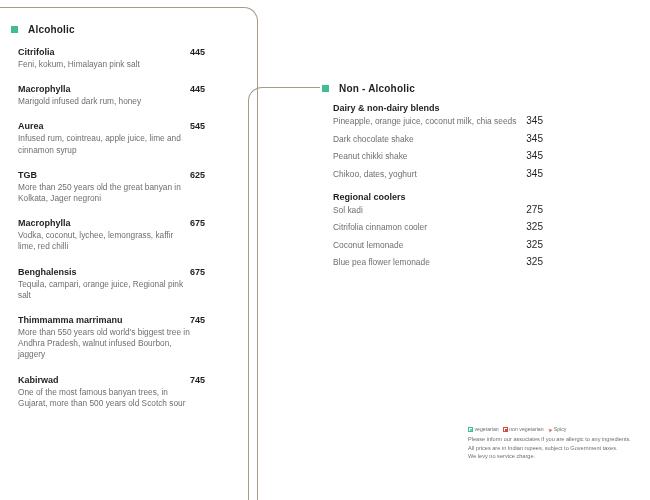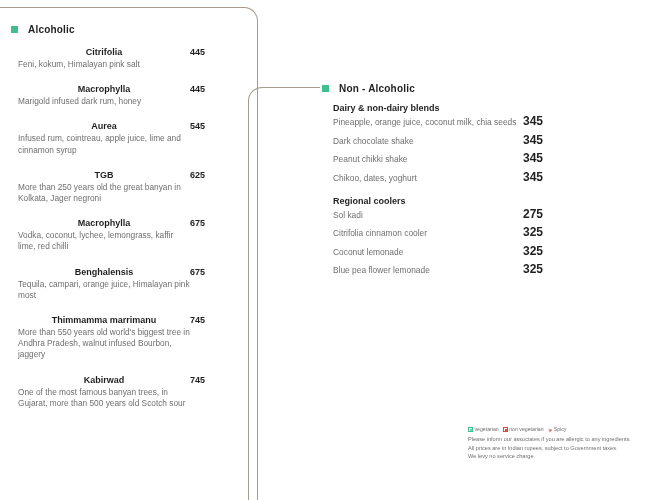--- a/index.html
+++ b/index.html
@@ -132,21 +132,20 @@
     top: 46px;
     width: 215px;
   }
   .item {
     margin-bottom: 13px;
     position: relative;
   }
   .item-row {
     display: flex;
     align-items: baseline;
-    text-align: center;
   }
   .item-name {
     font-size: 9px;
     font-weight: bold;
     color: #1f1f1f;
     width: 172px;
     line-height: 12px;
   }
   .item-price {
     font-size: 9px;
@@ -178,22 +177,22 @@
     justify-content: space-between;
     margin-bottom: 5.5px;
     width: 210px;
   }
   .r-label {
     font-size: 8.4px;
     color: #6f6f6f;
     line-height: 12px;
   }
   .r-price {
-    font-size: 12px;
-    font-weight: bold;
+    font-size: 10px;
+    font-weight: normal;
     color: #1f1f1f;
     line-height: 12px;
     text-align: center;
   }
   .groups {
     position: absolute;
     left: 23px;
     top: 103px;
   }
 
@@ -318,21 +317,21 @@
         <span class="item-price">675</span>
       </div>
       <div class="item-desc">Vodka, coconut, lychee, lemongrass, kaffir lime, red chilli</div>
     </div>
 
     <div class="item">
       <div class="item-row">
         <span class="item-name">Benghalensis</span>
         <span class="item-price">675</span>
       </div>
-      <div class="item-desc">Tequila, campari, orange juice, Himalayan pink most</div>
+      <div class="item-desc">Tequila, campari, orange juice, Regional pink salt</div>
     </div>
 
     <div class="item">
       <div class="item-row">
         <span class="item-name">Thimmamma marrimanu</span>
         <span class="item-price">745</span>
       </div>
       <div class="item-desc">More than 550 years old world's biggest tree in Andhra Pradesh, walnut infused Bourbon, jaggery</div>
     </div>
 

